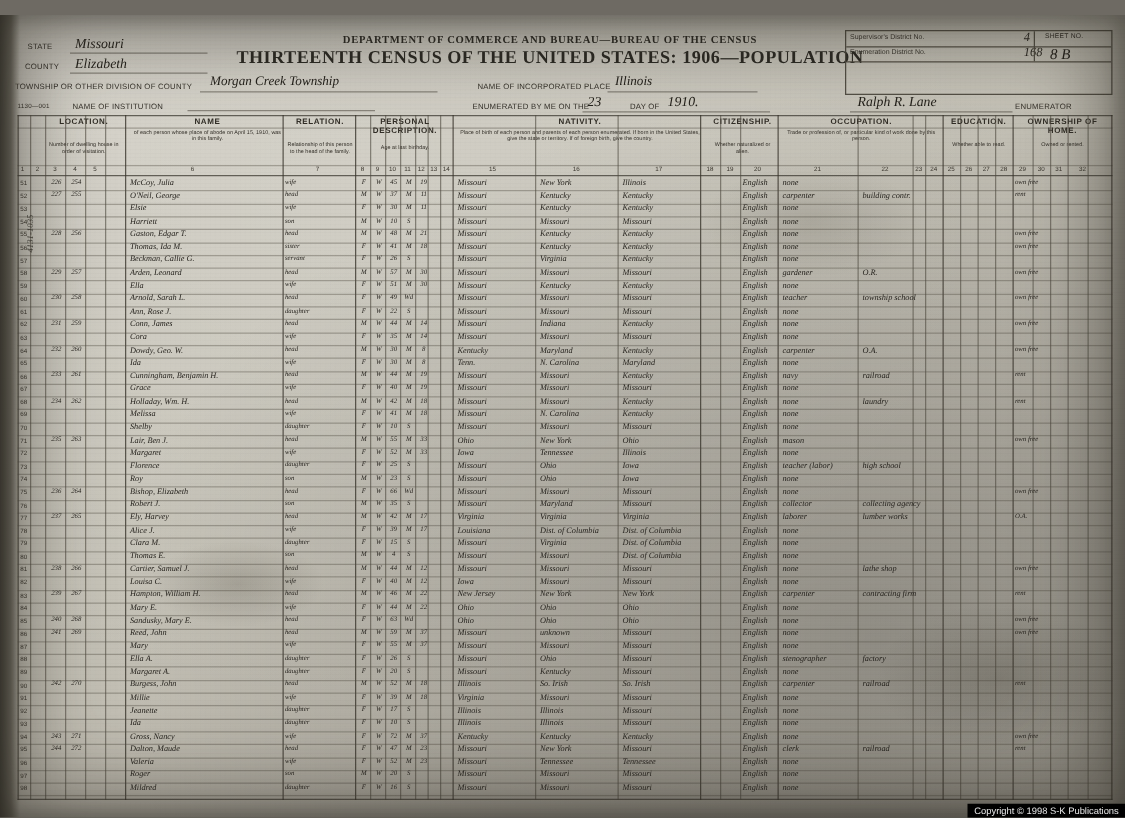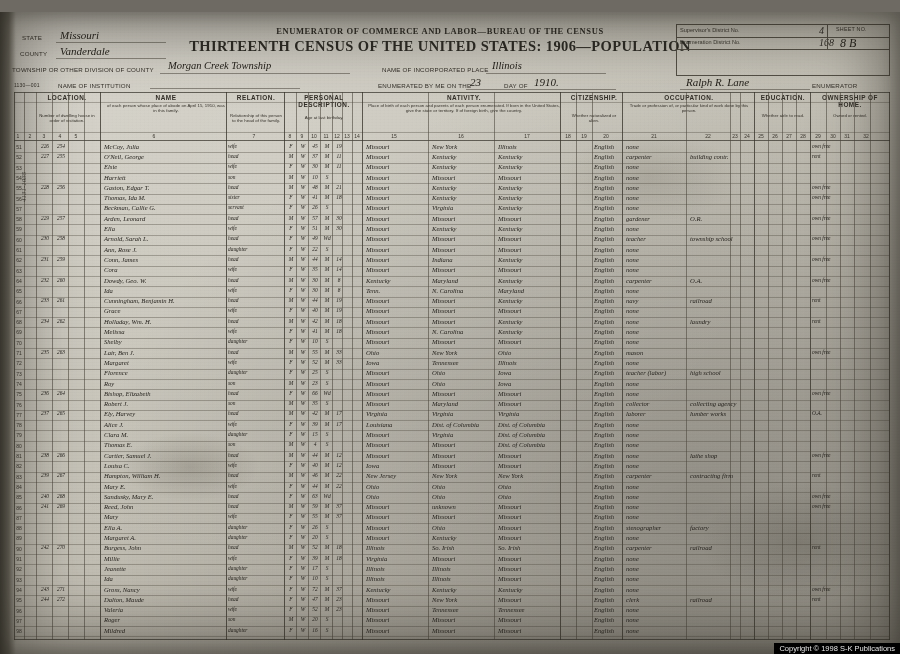--- a/index.html
+++ b/index.html
@@ -223,29 +223,29 @@
   }
 </style>
 </head>
 <body>
 
 <div id="page">
 
 
   <div id="sheet">
 
-    <div class="hdr" id="hdr-dept">ENUMERATOR OF COMMERCE AND LABOR—BUREAU OF THE CENSUS</div>
+    <div class="hdr" id="hdr-dept">DEPARTMENT OF COMMERCE AND BUREAU—BUREAU OF THE CENSUS</div>
     <div class="hdr" id="hdr-title">THIRTEENTH CENSUS OF THE UNITED STATES: 1906—POPULATION</div>
 
     <div class="fld" style="left:22px; top:22px;">STATE</div>
     <div class="hand" style="left:60px; top:17px; font-size:11px;">Missouri</div>
     <div class="rule" style="left:56px; top:30px; width:110px;"></div>
 
     <div class="fld" style="left:20px; top:38px;">COUNTY</div>
-    <div class="hand" style="left:60px; top:33px; font-size:11px;">Vanderdale</div>
+    <div class="hand" style="left:60px; top:33px; font-size:11px;">Elizabeth</div>
     <div class="rule" style="left:56px; top:46px; width:110px;"></div>
 
     <div class="fld" style="left:12px; top:54px;">TOWNSHIP OR OTHER DIVISION OF COUNTY</div>
     <div class="hand" style="left:168px; top:48px; font-size:10.5px;">Morgan Creek Township</div>
     <div class="rule" style="left:160px; top:61px; width:190px;"></div>
 
     <div class="fld" style="left:382px; top:54px;">NAME OF INCORPORATED PLACE</div>
     <div class="hand" style="left:492px; top:48px; font-size:10.5px;">Illinois</div>
     <div class="rule" style="left:486px; top:61px; width:120px;"></div>
 

